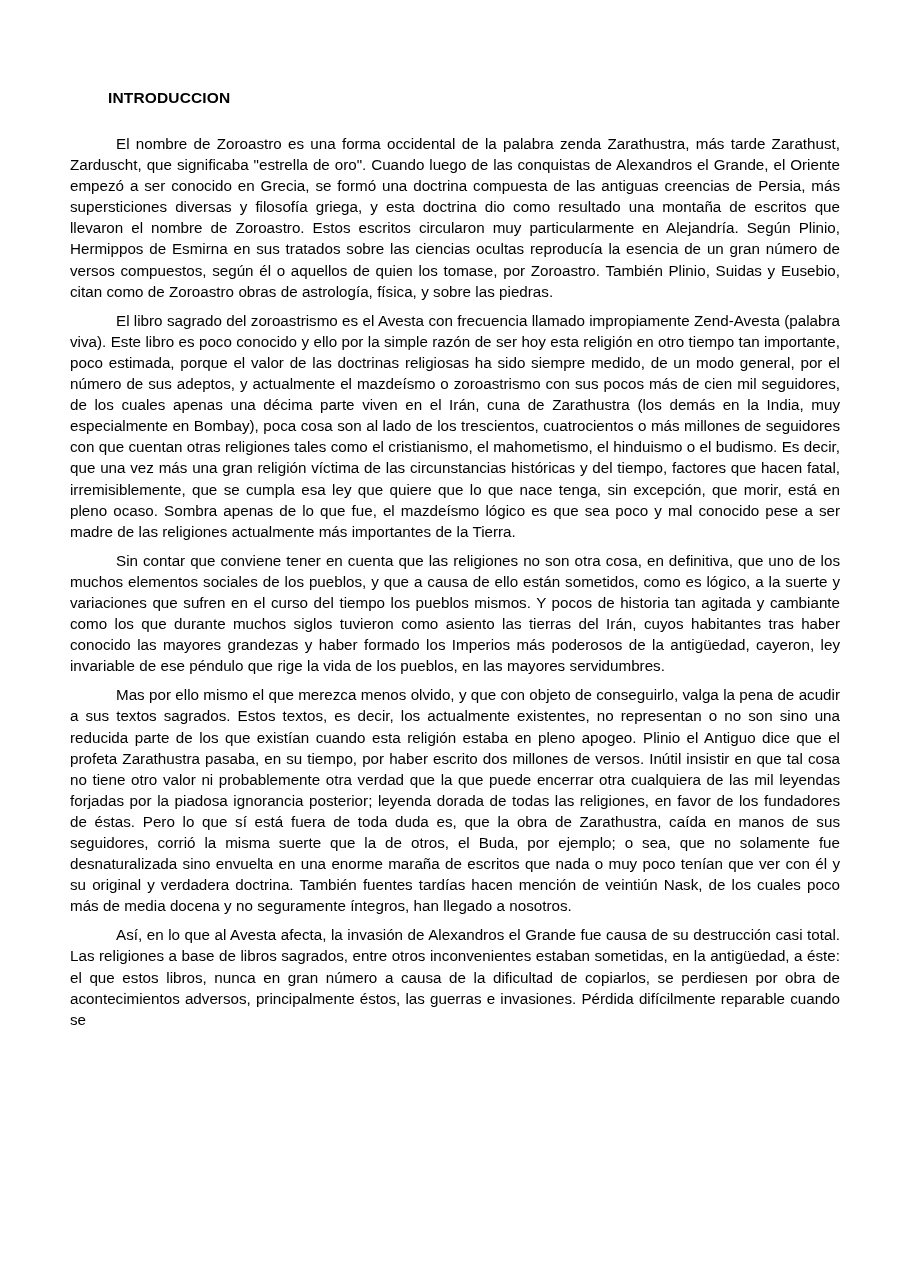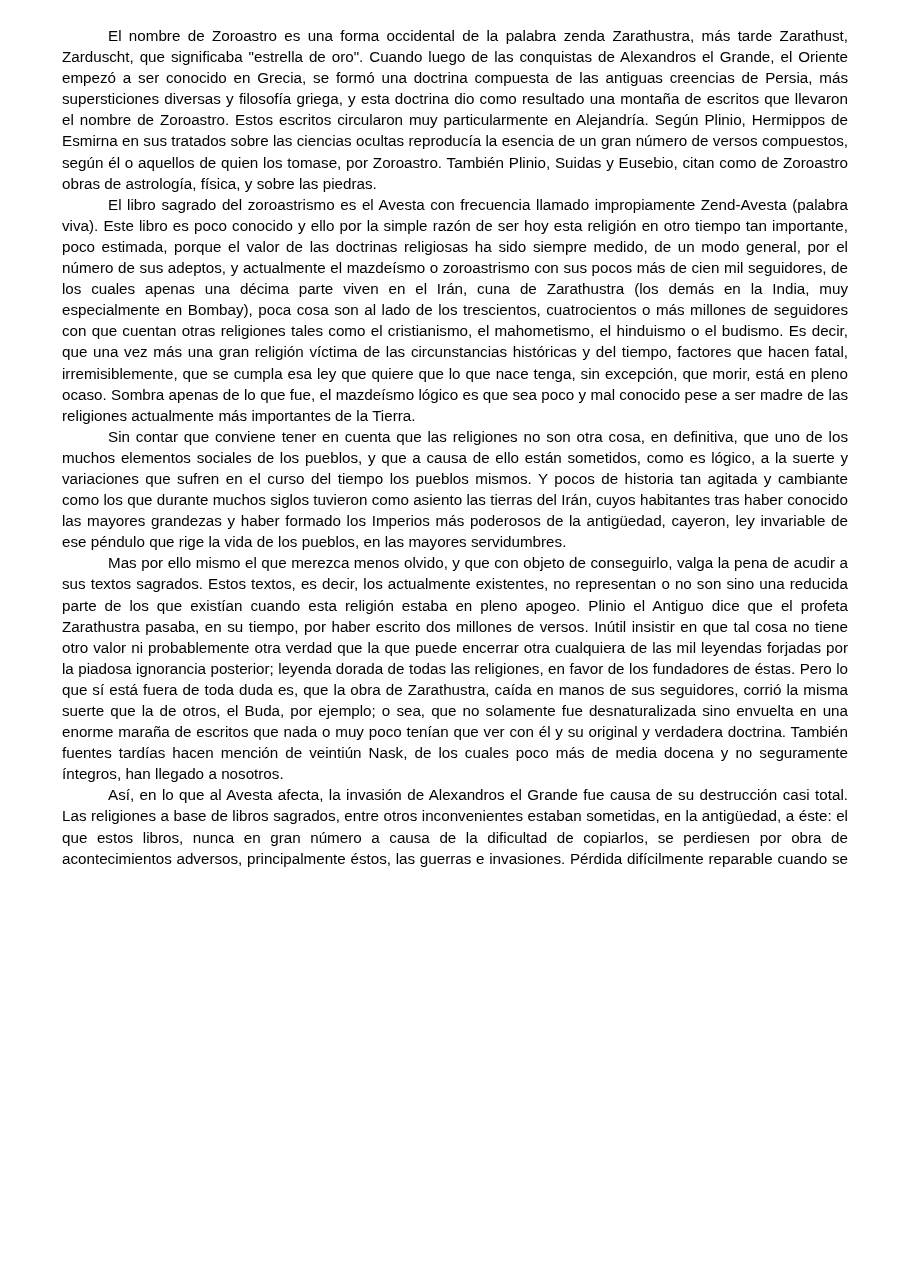--- a/index.html
+++ b/index.html
@@ -48,39 +48,40 @@
     padding-top: 24px;
   }
 
   .body-block {
     margin-top: 25px;
   }
 
   p.para {
     font-size: 15.2px;
     line-height: 21.1px;
-    margin: 0;
+    margin: 8px;
     text-align: justify;
     text-justify: inter-word;
     text-indent: 46px;
     hyphens: none;
     word-spacing: 0.1px;
   }
 
   
   p.para:last-child {
     text-align-last: justify;
   }
 </style>
 </head>
 <body>
 
 <div class="page">
   <div class="content">
 
+    <div class="doc-heading heading-title">INTRODUCCION</div>
 
 
     <div class="body-block">
       <p class="para">El nombre de Zoroastro es una forma occidental de la palabra zenda Zarathustra, más tarde Zarathust, Zarduscht, que significaba "estrella de oro". Cuando luego de las conquistas de Alexandros el Grande, el Oriente empezó a ser conocido en Grecia, se formó una doctrina compuesta de las antiguas creencias de Persia, más supersticiones diversas y filosofía griega, y esta doctrina dio como resultado una montaña de escritos que llevaron el nombre de Zoroastro. Estos escritos circularon muy particularmente en Alejandría. Según Plinio, Hermippos de Esmirna en sus tratados sobre las ciencias ocultas reproducía la esencia de un gran número de versos compuestos, según él o aquellos de quien los tomase, por Zoroastro. También Plinio, Suidas y Eusebio, citan como de Zoroastro obras de astrología, física, y sobre las piedras.</p>
       <p class="para">El libro sagrado del zoroastrismo es el Avesta con frecuencia llamado impropiamente Zend-Avesta (palabra viva). Este libro es poco conocido y ello por la simple razón de ser hoy esta religión en otro tiempo tan importante, poco estimada, porque el valor de las doctrinas religiosas ha sido siempre medido, de un modo general, por el número de sus adeptos, y actualmente el mazdeísmo o zoroastrismo con sus pocos más de cien mil seguidores, de los cuales apenas una décima parte viven en el Irán, cuna de Zarathustra (los demás en la India, muy especialmente en Bombay), poca cosa son al lado de los trescientos, cuatrocientos o más millones de seguidores con que cuentan otras religiones tales como el cristianismo, el mahometismo, el hinduismo o el budismo. Es decir, que una vez más una gran religión víctima de las circunstancias históricas y del tiempo, factores que hacen fatal, irremisiblemente, que se cumpla esa ley que quiere que lo que nace tenga, sin excepción, que morir, está en pleno ocaso. Sombra apenas de lo que fue, el mazdeísmo lógico es que sea poco y mal conocido pese a ser madre de las religiones actualmente más importantes de la Tierra.</p>
       <p class="para">Sin contar que conviene tener en cuenta que las religiones no son otra cosa, en definitiva, que uno de los muchos elementos sociales de los pueblos, y que a causa de ello están sometidos, como es lógico, a la suerte y variaciones que sufren en el curso del tiempo los pueblos mismos. Y pocos de historia tan agitada y cambiante como los que durante muchos siglos tuvieron como asiento las tierras del Irán, cuyos habitantes tras haber conocido las mayores grandezas y haber formado los Imperios más poderosos de la antigüedad, cayeron, ley invariable de ese péndulo que rige la vida de los pueblos, en las mayores servidumbres.</p>
       <p class="para">Mas por ello mismo el que merezca menos olvido, y que con objeto de conseguirlo, valga la pena de acudir a sus textos sagrados. Estos textos, es decir, los actualmente existentes, no representan o no son sino una reducida parte de los que existían cuando esta religión estaba en pleno apogeo. Plinio el Antiguo dice que el profeta Zarathustra pasaba, en su tiempo, por haber escrito dos millones de versos. Inútil insistir en que tal cosa no tiene otro valor ni probablemente otra verdad que la que puede encerrar otra cualquiera de las mil leyendas forjadas por la piadosa ignorancia posterior; leyenda dorada de todas las religiones, en favor de los fundadores de éstas. Pero lo que sí está fuera de toda duda es, que la obra de Zarathustra, caída en manos de sus seguidores, corrió la misma suerte que la de otros, el Buda, por ejemplo; o sea, que no solamente fue desnaturalizada sino envuelta en una enorme maraña de escritos que nada o muy poco tenían que ver con él y su original y verdadera doctrina. También fuentes tardías hacen mención de veintiún Nask, de los cuales poco más de media docena y no seguramente íntegros, han llegado a nosotros.</p>
       <p class="para">Así, en lo que al Avesta afecta, la invasión de Alexandros el Grande fue causa de su destrucción casi total. Las religiones a base de libros sagrados, entre otros inconvenientes estaban sometidas, en la antigüedad, a éste: el que estos libros, nunca en gran número a causa de la dificultad de copiarlos, se perdiesen por obra de acontecimientos adversos, principalmente éstos, las guerras e invasiones. Pérdida difícilmente reparable cuando se</p>
     </div>
 

